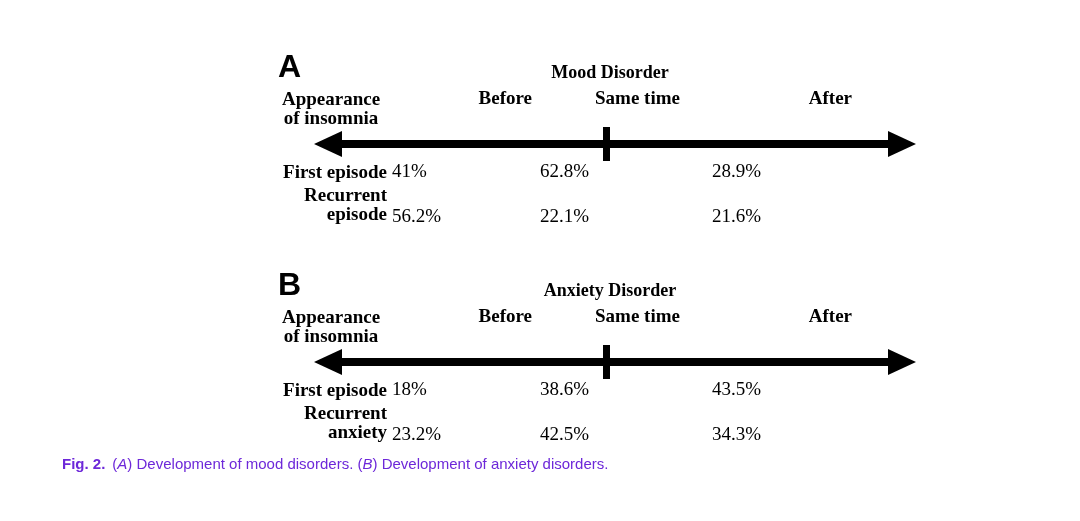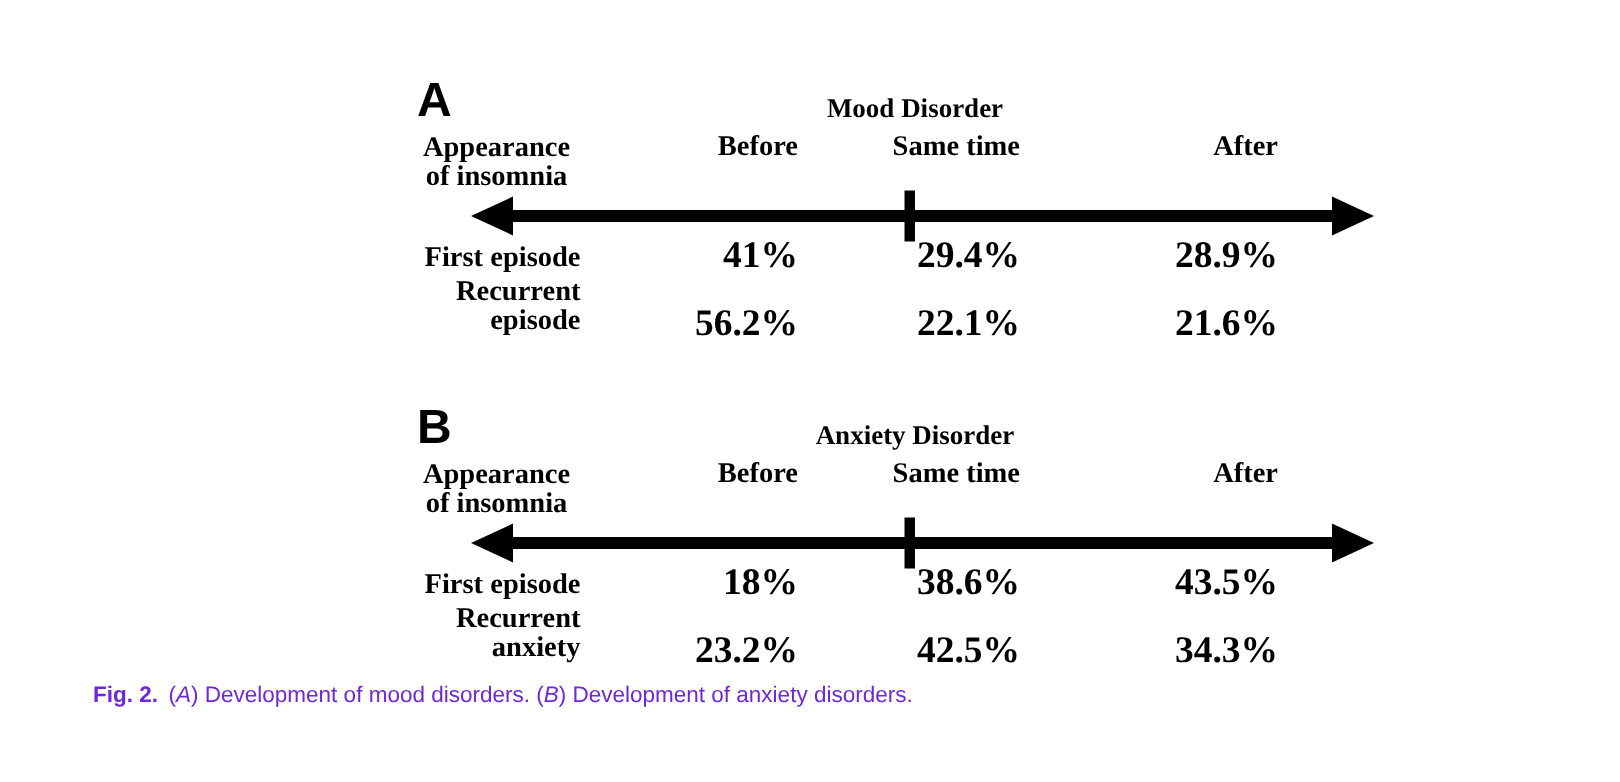--- a/index.html
+++ b/index.html
@@ -27,22 +27,22 @@
   }
   .col-0{left:392px;} .col-1{left:540px;} .col-2{left:712px;}
   .arrow-svg{position:absolute;left:312px;top:126px;}
   .data-row-label{
     position:absolute;left:275px;width:112px;text-align:right;
     font-weight:700;font-size:19px;line-height:19px;
   }
   .row1-label{top:162px;text-align:right;}
   .row2-label{top:185px;}
   .cell{
-    position:absolute;width:140px;text-align:right;
-    font-weight:700;font-size:25px;line-height:20px;
+    position:absolute;width:140px;text-align:left;
+    font-weight:400;font-size:19px;line-height:20px;
   }
   .row1-cell{top:161px;}
   .row2-cell{top:206px;}
   .caption{
     position:absolute;left:62px;top:451px;width:960px;
     font-family:"Liberation Sans","DejaVu Sans",sans-serif;
     font-size:15px;line-height:26px;color:#6d28d9;
   }
   .caption .fig-label{font-weight:700;margin-right:7px;}
   .caption i{font-style:italic;}
@@ -67,21 +67,21 @@
 
     <svg class="arrow-svg" width="606" height="36" viewBox="0 0 606 36">
       <rect x="18" y="14" width="570" height="8" fill="#000"></rect>
       <polygon points="2,18 30,5 30,31" fill="#000"></polygon>
       <polygon points="604,18 576,5 576,31" fill="#000"></polygon>
       <rect x="291" y="1" width="7" height="34" fill="#000"></rect>
     </svg>
 
     <div class="data-row-label row1-label">First episode</div>
     <div class="cell col-0 row1-cell">41%</div>
-    <div class="cell col-1 row1-cell">29.4%</div>
+    <div class="cell col-1 row1-cell">62.8%</div>
     <div class="cell col-2 row1-cell">28.9%</div>
 
     <div class="data-row-label row2-label">
       <div>Recurrent</div>
       <div>episode</div>
     </div>
     <div class="cell col-0 row2-cell">56.2%</div>
     <div class="cell col-1 row2-cell">22.1%</div>
     <div class="cell col-2 row2-cell">21.6%</div>
   </div>

